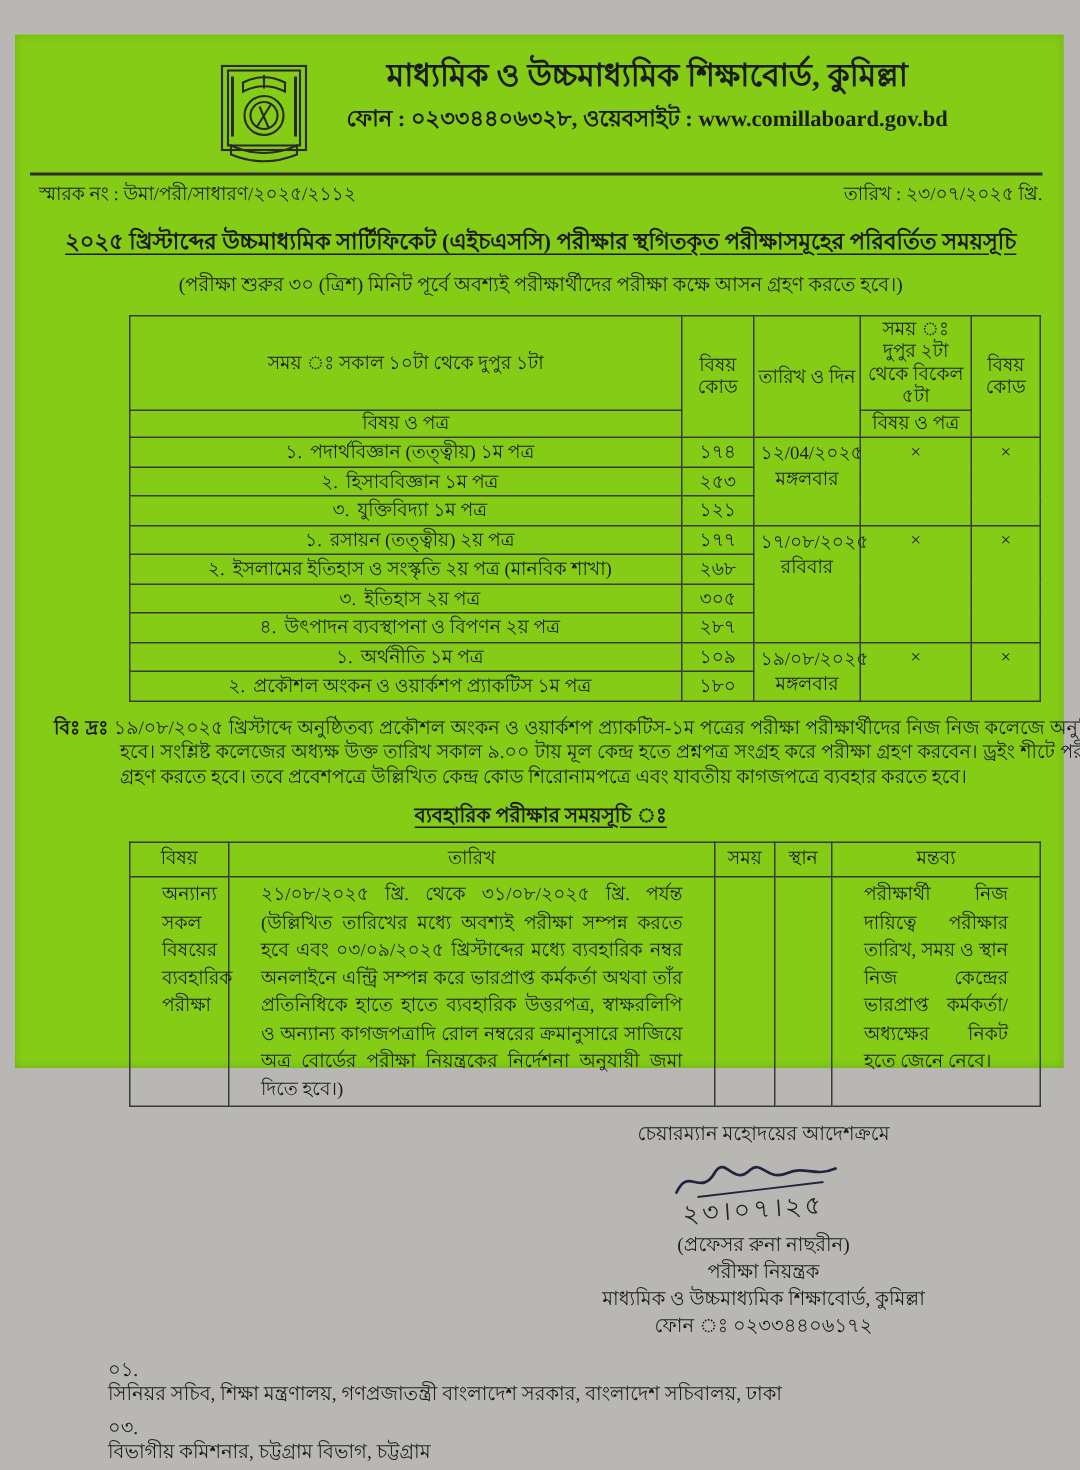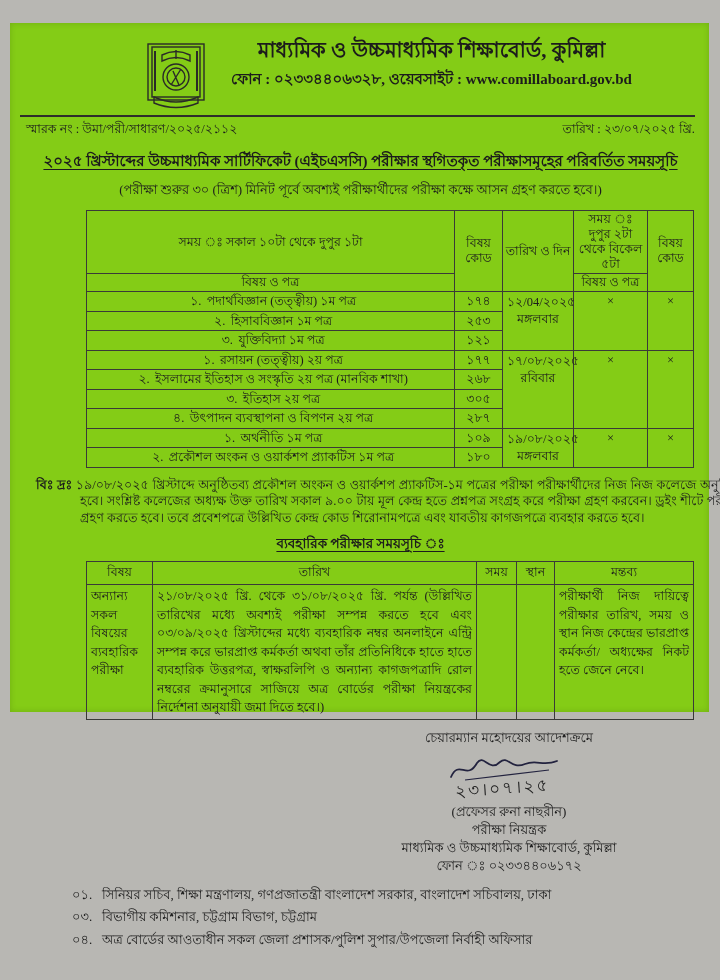--- a/index.html
+++ b/index.html
@@ -53,21 +53,21 @@
     font-size:12.7px; line-height:16.5px; margin:9px 0 0 10px; width:660px;
     padding-left:44px; text-indent:-44px; text-align:justify;
   }
   .note-label{font-weight:bold;}
   .practical-heading{
     text-align:center; font-size:13.5px; font-weight:bold; margin-top:7px;
     text-decoration:underline; text-underline-offset:3px;
   }
   .practical-table{width:607px; margin:5px 0 0 60px; font-size:12.5px;}
   .practical-table th{padding:1px 2px; text-align:center;}
-  .practical-table td{padding:2px 4px; vertical-align:top; line-height:18.5px;}
+  .practical-table td{padding:2px 21px; vertical-align:top; line-height:18.5px;}
   .practical-table .c-psub{width:66px;}
   .practical-table .c-pdate{width:324px;}
   .practical-table .c-ptime{width:40px;}
   .practical-table .c-pvenue{width:38px;}
   .practical-table .c-premark{width:139px;}
   .p-date-cell, .p-remark-cell{text-align:justify;}
   
   .sig-block{width:300px; margin:8px 36px 0 auto; text-align:center; font-size:13px;}
   .sig-order{font-size:13px;}
   .sig-art{position:relative; height:52px; margin-top:2px;}
@@ -77,21 +77,21 @@
     transform:rotate(-4deg); letter-spacing:2px; color:#222;
   }
   .sig-line{line-height:18px;}
   
   .dist{margin-top:12px;}
   .dist-heading{
     font-size:13.2px; margin-left:34px;
     text-decoration:underline; text-underline-offset:3px;
   }
   .dist-list{margin:6px 0 0 46px; font-size:13px;}
-  .dist-item{display:flex; margin-top:6.5px; line-height:16px;}
+  .dist-item{display:flex; margin-top:6.5px; line-height:16px;flex-direction:column;}
   .dist-no{width:30px; flex:0 0 auto;}
 </style>
 </head>
 <body>
 
 <div class="page">
 
   <div class="letterhead">
     <div class="lh-spacer"></div>
     <div class="logo">

